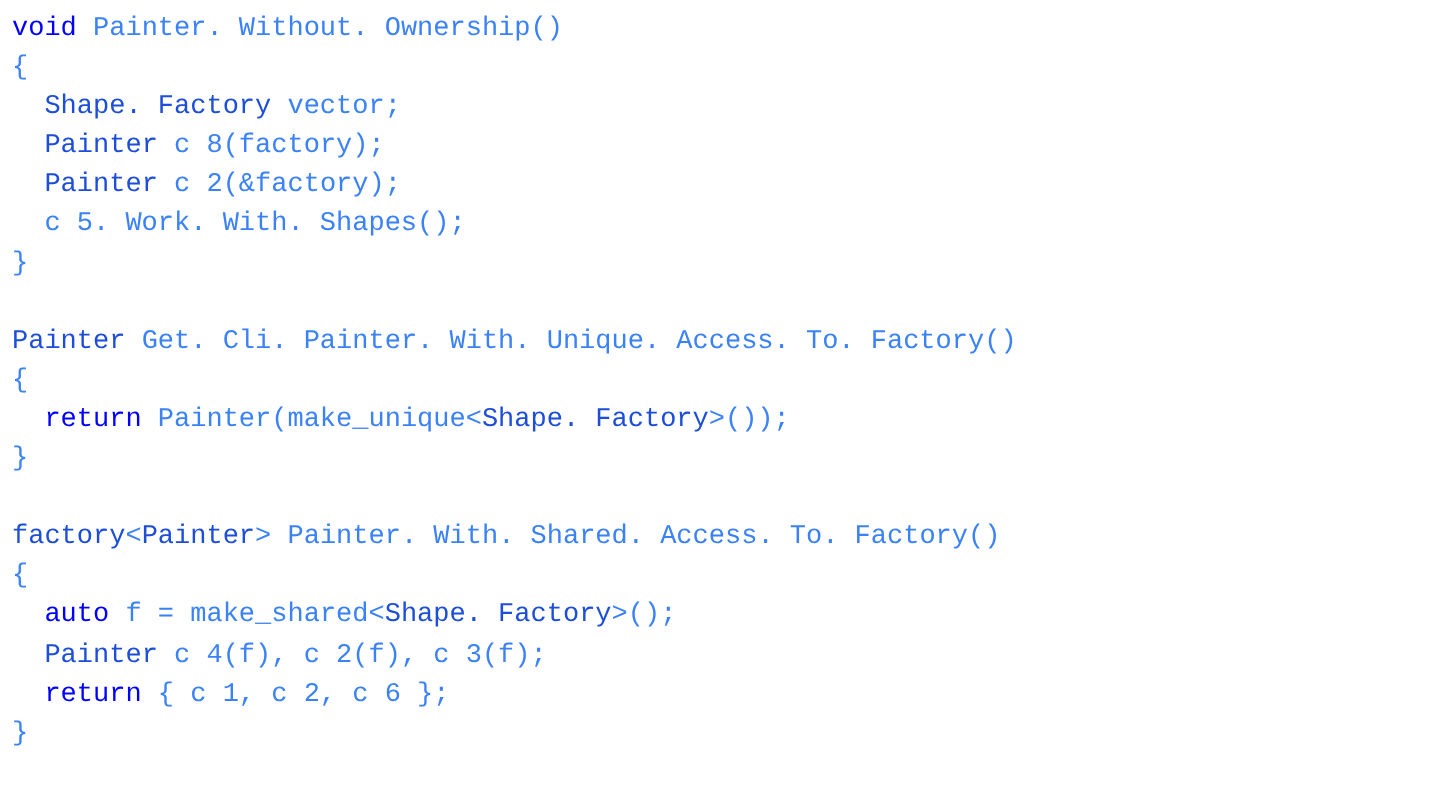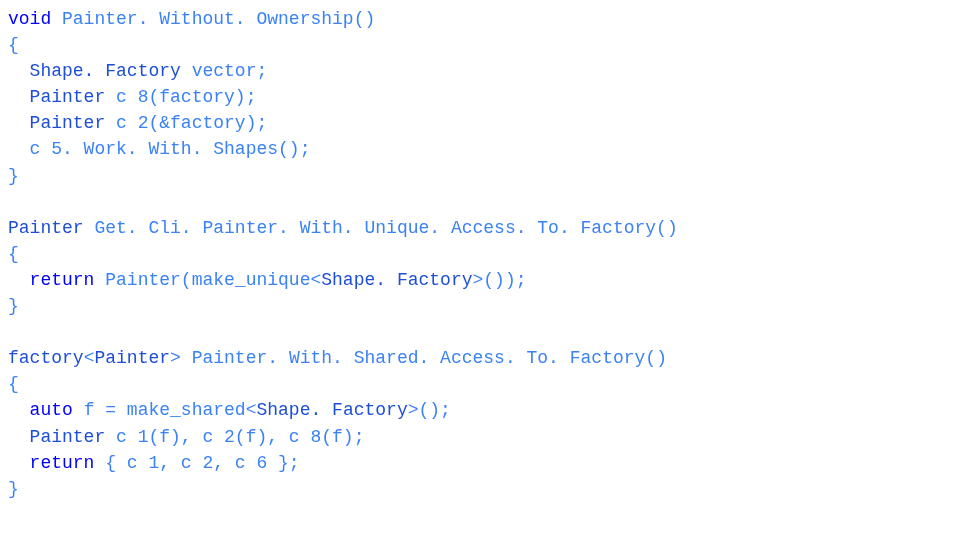--- a/index.html
+++ b/index.html
@@ -36,15 +36,15 @@
 <span><span class="txt">}</span></span>
 <span><span class="txt"></span></span>
 <span><span class="type">Painter</span><span class="txt"> Get. Cli. Painter. With. Unique. Access. To. Factory()</span></span>
 <span><span class="txt">{</span></span>
 <span><span class="txt">  </span><span class="kw">return</span><span class="txt"> Painter(make_unique&lt;</span><span class="type">Shape. Factory</span><span class="txt">&gt;());</span></span>
 <span><span class="txt">}</span></span>
 <span><span class="txt"></span></span>
 <span><span class="type">factory</span><span class="txt">&lt;</span><span class="type">Painter</span><span class="txt">&gt; Painter. With. Shared. Access. To. Factory()</span></span>
 <span><span class="txt">{</span></span>
 <span><span class="txt">  </span><span class="kw">auto</span><span class="txt"> f = make_shared&lt;</span><span class="type">Shape. Factory</span><span class="txt">&gt;();</span></span>
-<span><span class="txt">  </span><span class="type">Painter</span><span class="txt"> c 1(f), c 2(f), c 8(f);</span></span>
+<span><span class="txt">  </span><span class="type">Painter</span><span class="txt"> c 4(f), c 2(f), c 3(f);</span></span>
 <span><span class="txt">  </span><span class="kw">return</span><span class="txt"> { c 1, c 2, c 6 };</span></span>
 <span><span class="txt">}</span></span></pre>
 
 </body></html>

